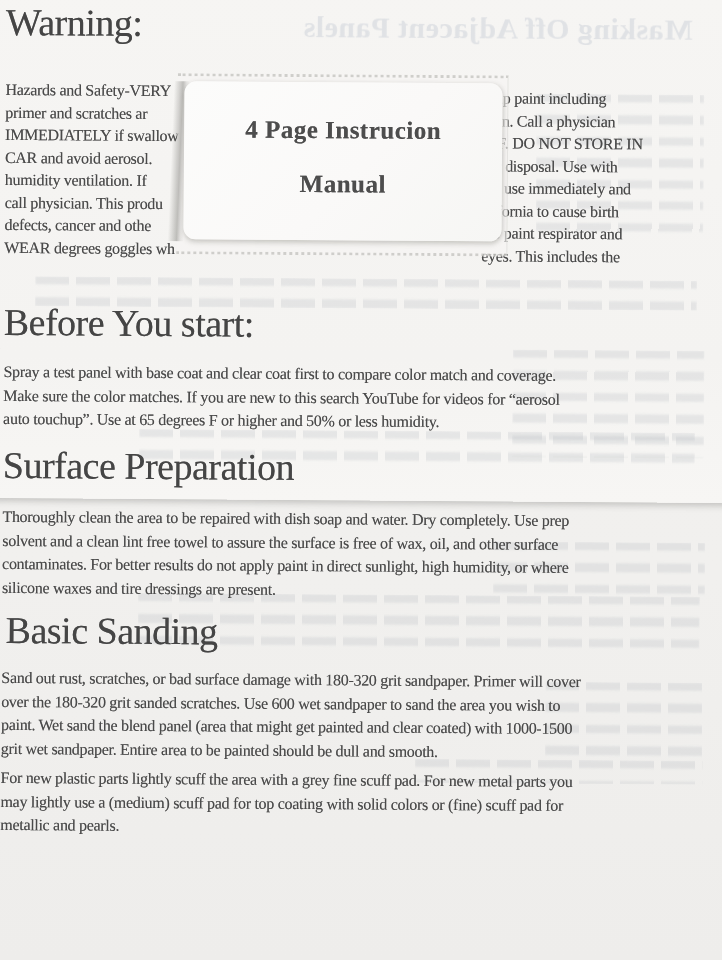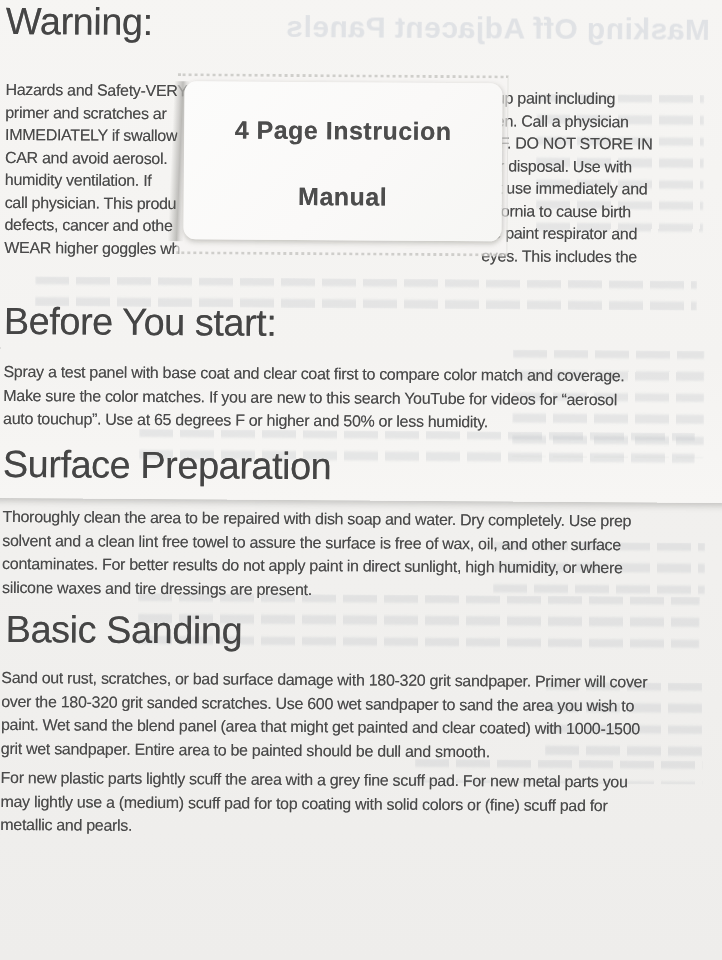--- a/index.html
+++ b/index.html
@@ -1,20 +1,20 @@
 <!DOCTYPE html>
 <html><head>
 <meta charset="utf-8">
 <style>
   html,body { margin:0; padding:0; background:#e8e7e5; }
   #page {
     position:relative; width:722px; height:960px; margin:0 auto;
     background:linear-gradient(180deg,#f0efed 0%,#f1f0ee 60%,#eeedeb 100%);
     overflow:hidden;
-    font-family:Liberation Sans, sans-serif;
+    font-family:Liberation Serif, serif;
     color:#4a4a4a;
   }
   #skew { position:absolute; inset:-8px; transform:rotate(0.4deg); transform-origin:20px 20px; }
 
   
   .sheet-top {
     position:absolute; left:-6px; top:-6px; width:744px; height:512px;
     background:linear-gradient(180deg,#f6f5f3 0%,#f4f3f1 72%,#f7f6f4 100%);
     box-shadow:0 3px 6px rgba(104,104,98,0.32);
   }
@@ -61,21 +61,21 @@
   .sticker-label {
     position:absolute; left:193px; top:88px; width:318px; height:158px;
     border-radius:12px;
     background:linear-gradient(135deg,#fcfcfb 0%,#faf9f8 55%,#f6f6f4 100%);
     box-shadow:0 3px 5px rgba(108,108,98,0.28), 2px 0 4px rgba(108,108,98,0.12);
     display:flex; flex-direction:column; align-items:center;
     padding-top:34px; box-sizing:border-box;
   }
   .sticker-line { font-size:25px; font-weight:bold; color:#4d4d4d; letter-spacing:0.5px;
     text-shadow:0 0 0.5px rgba(77,77,77,0.7); }
-  .sticker-line + .sticker-line { margin-top:37px;text-align:right; }
+  .sticker-line + .sticker-line { margin-top:26px;text-align:right; }
 </style>
 </head>
 <body>
 
 <div id="page">
   <div id="skew">
 
     <div class="sheet-top"></div>
 
     <div class="bleed-heading">Masking Off Adjacent Panels</div>
@@ -91,21 +91,21 @@
     <div class="h1" style="top:8px;">Warning:</div>
 
     <div class="para body-text" style="left:14px;top:87px;">
       <div class="bline">Hazards and Safety-VERY</div>
       <div class="bline">primer and scratches ar</div>
       <div class="bline">IMMEDIATELY if swallow</div>
       <div class="bline">CAR and avoid aerosol.</div>
       <div class="bline">humidity ventilation. If</div>
       <div class="bline">call physician. This produ</div>
       <div class="bline">defects, cancer and othe</div>
-      <div class="bline">WEAR higher goggles wh</div>
+      <div class="bline">WEAR degrees goggles wh</div>
     </div>
 
     <div class="para body-text" style="left:491px;top:92px;">
       <div class="bline">h-up paint including</div>
       <div class="bline">dren. Call a physician</div>
       <div class="bline">20F. DO NOT STORE IN</div>
       <div class="bline">per disposal. Use with</div>
       <div class="bline">uct use immediately and</div>
       <div class="bline">alifornia to cause birth</div>
       <div class="bline">ive paint respirator and</div>

